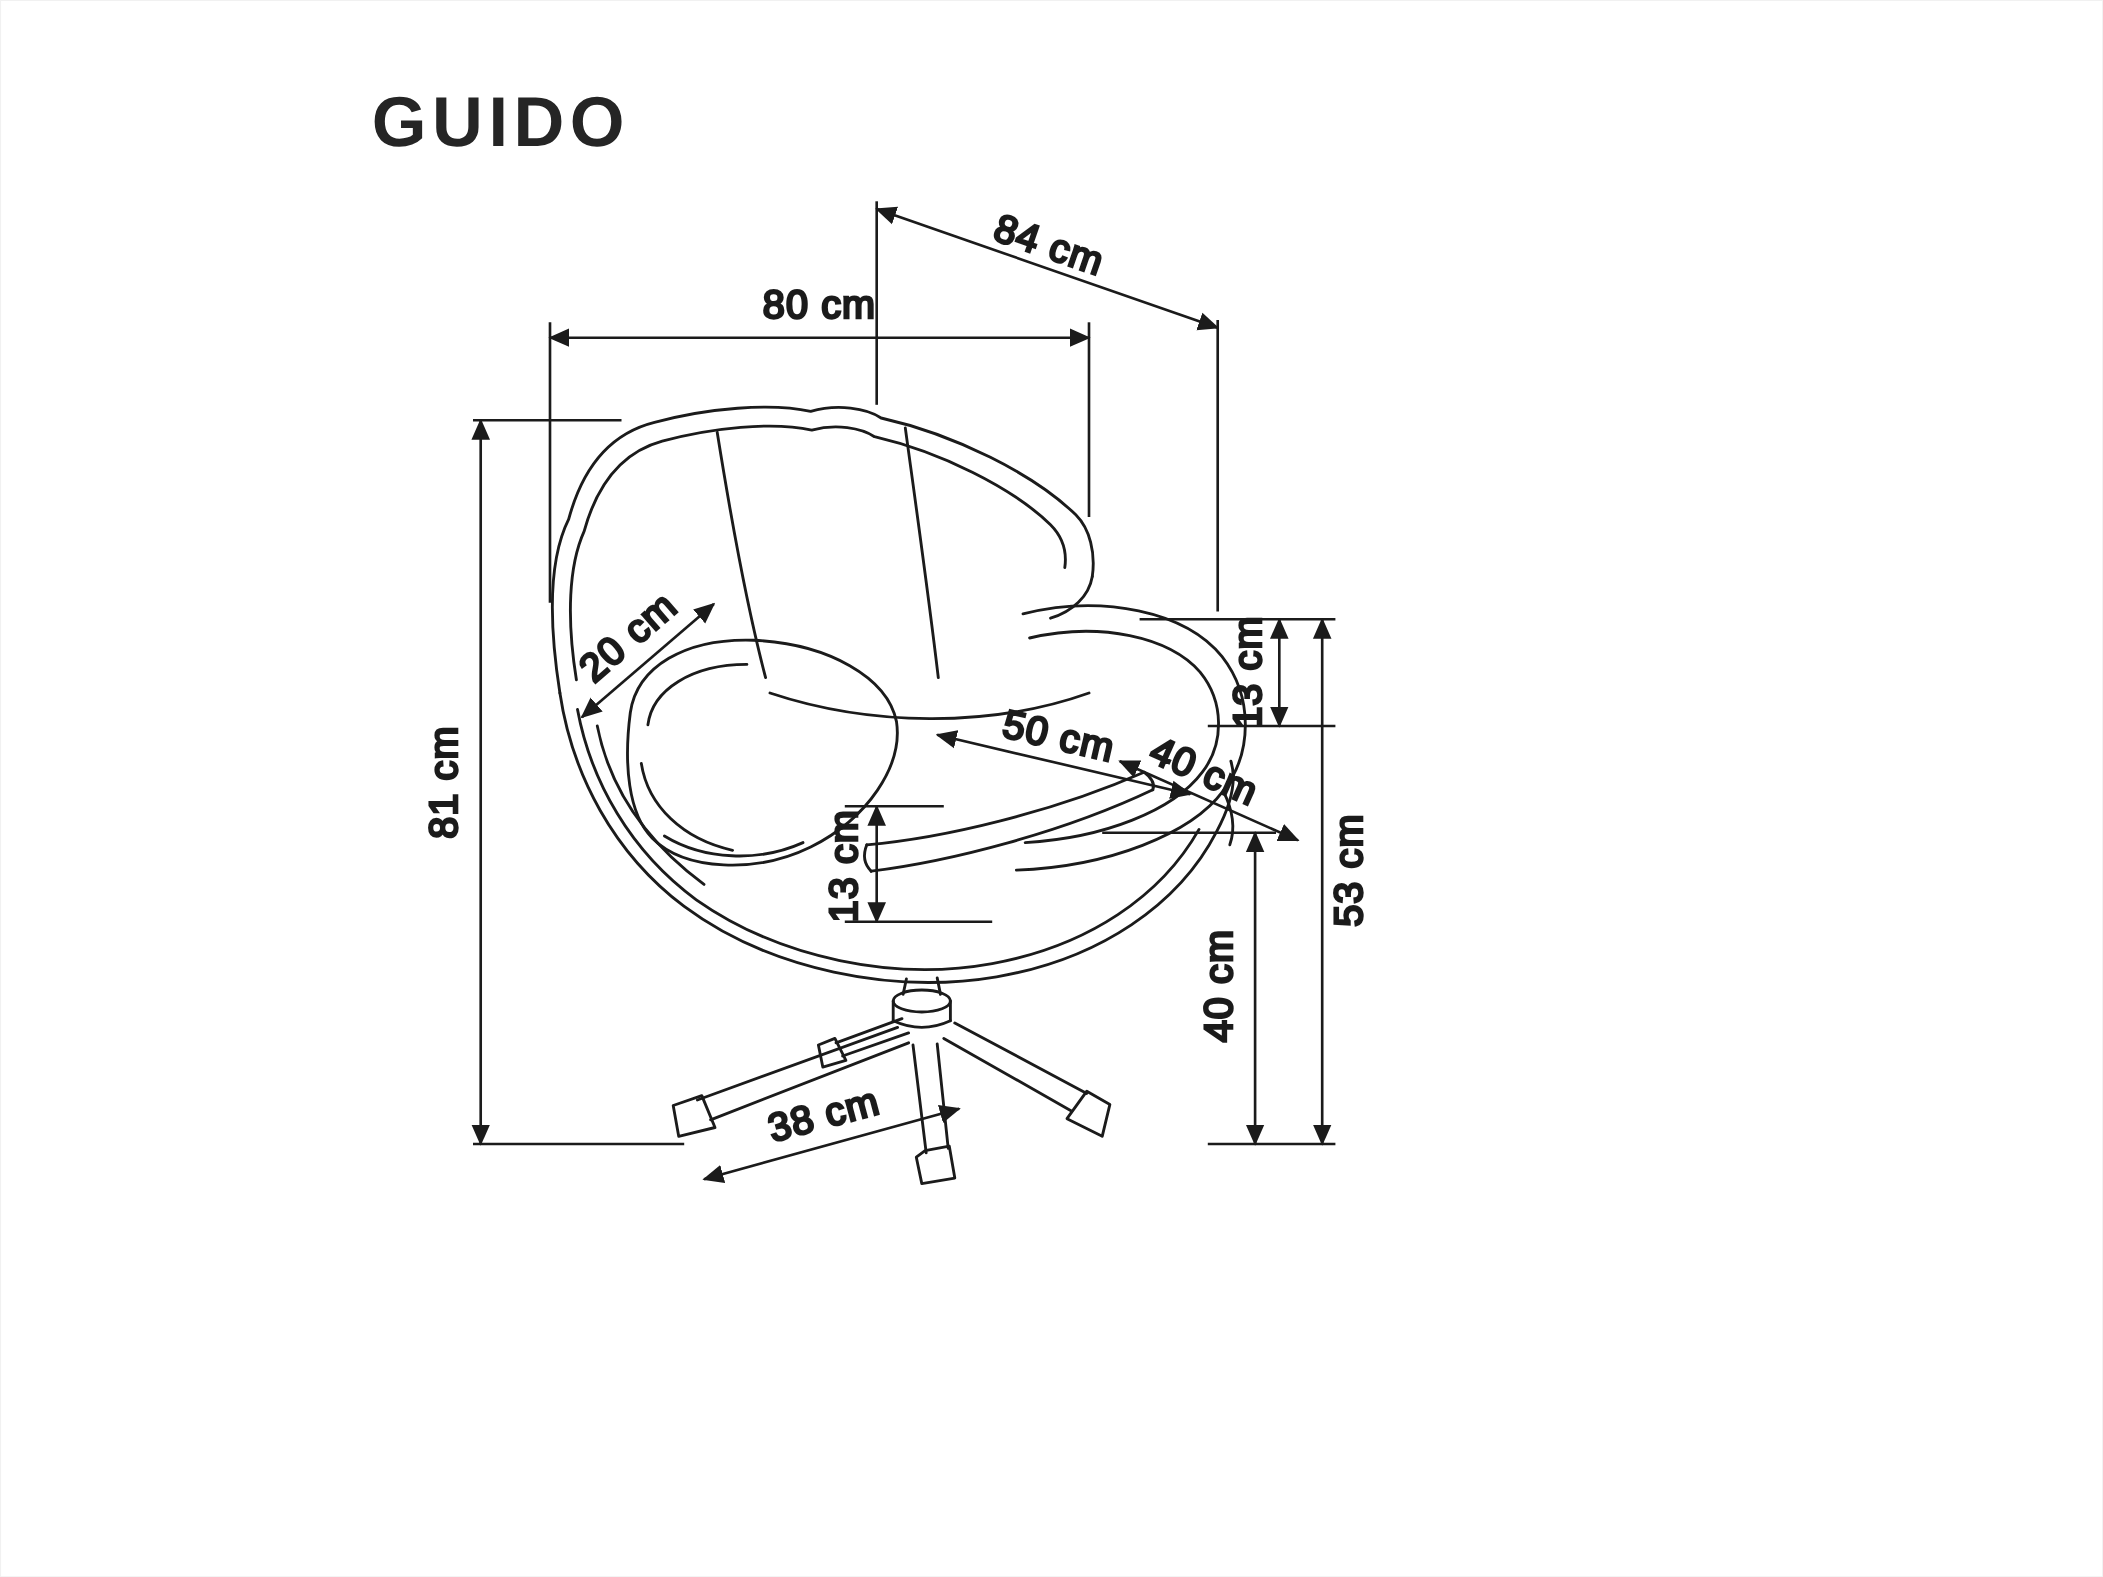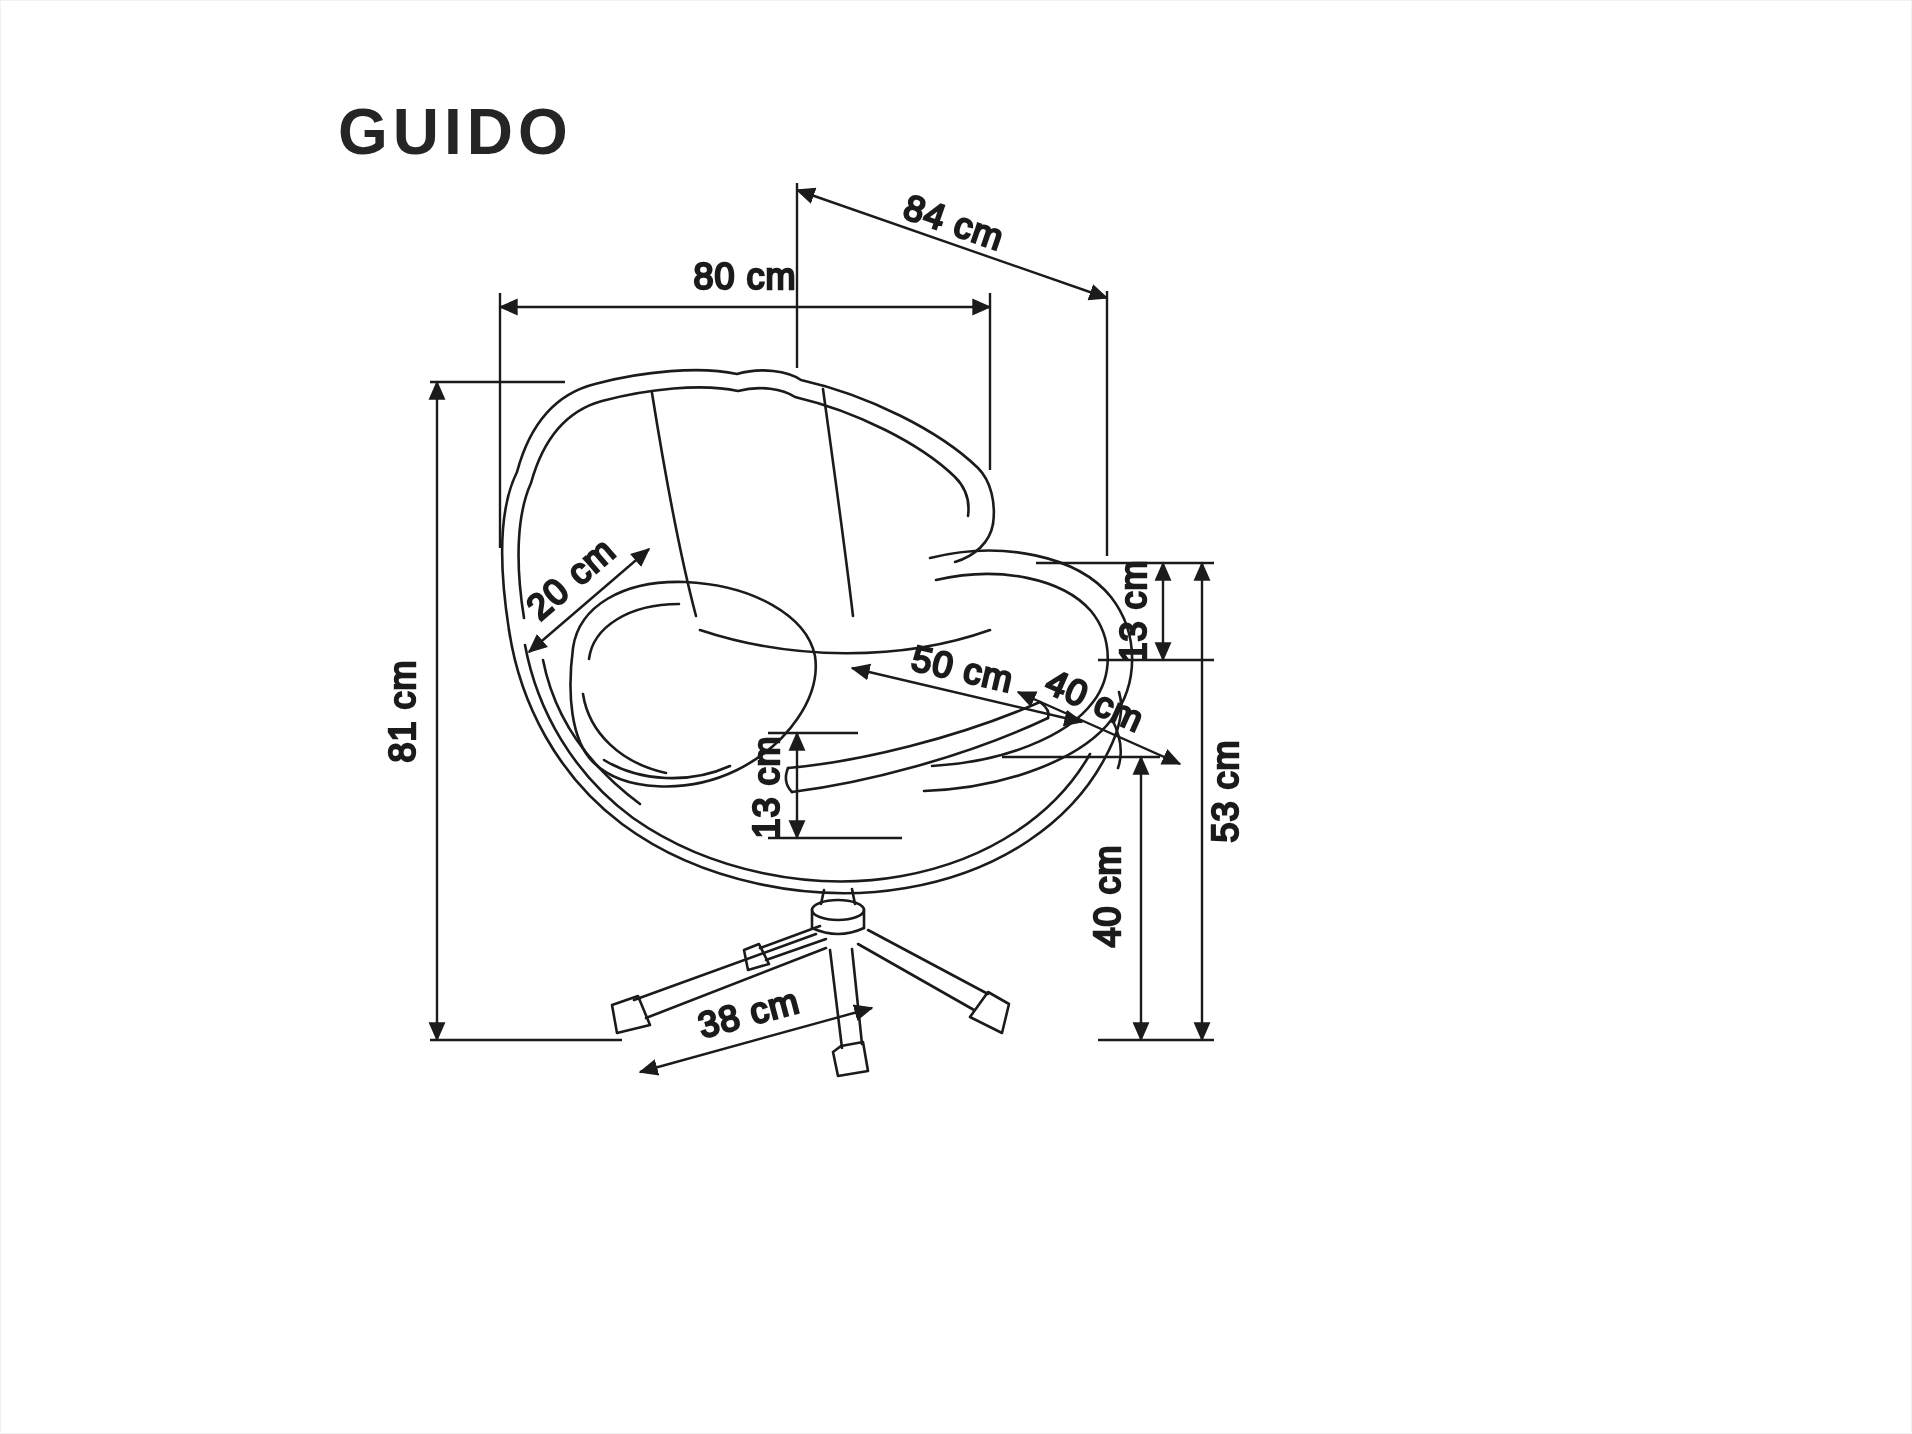--- a/index.html
+++ b/index.html
@@ -12,21 +12,20 @@
     box-shadow: inset 0 0 0 1px #f1f1f1;
   }
   .title {
     position:absolute;
     left:338px; top:74px;
     font-size:64px;
     font-weight:600;
     letter-spacing:5px;
     color:#252525;
     user-select:none;
-    margin-top:21px;
   }
   svg.scene { position:absolute; inset:0; }
   svg.scene text {
     font-family:"Liberation Sans", sans-serif;
     font-size:36px;
     fill:#1b1b1b;
     letter-spacing:1px;
   }
   .lines { stroke:#1b1b1b; fill:none; stroke-width:2.6px; stroke-linecap:round; stroke-linejoin:round; }
   .dimline { stroke:#1b1b1b; fill:none; stroke-width:2.4px; stroke-linecap:butt; }

